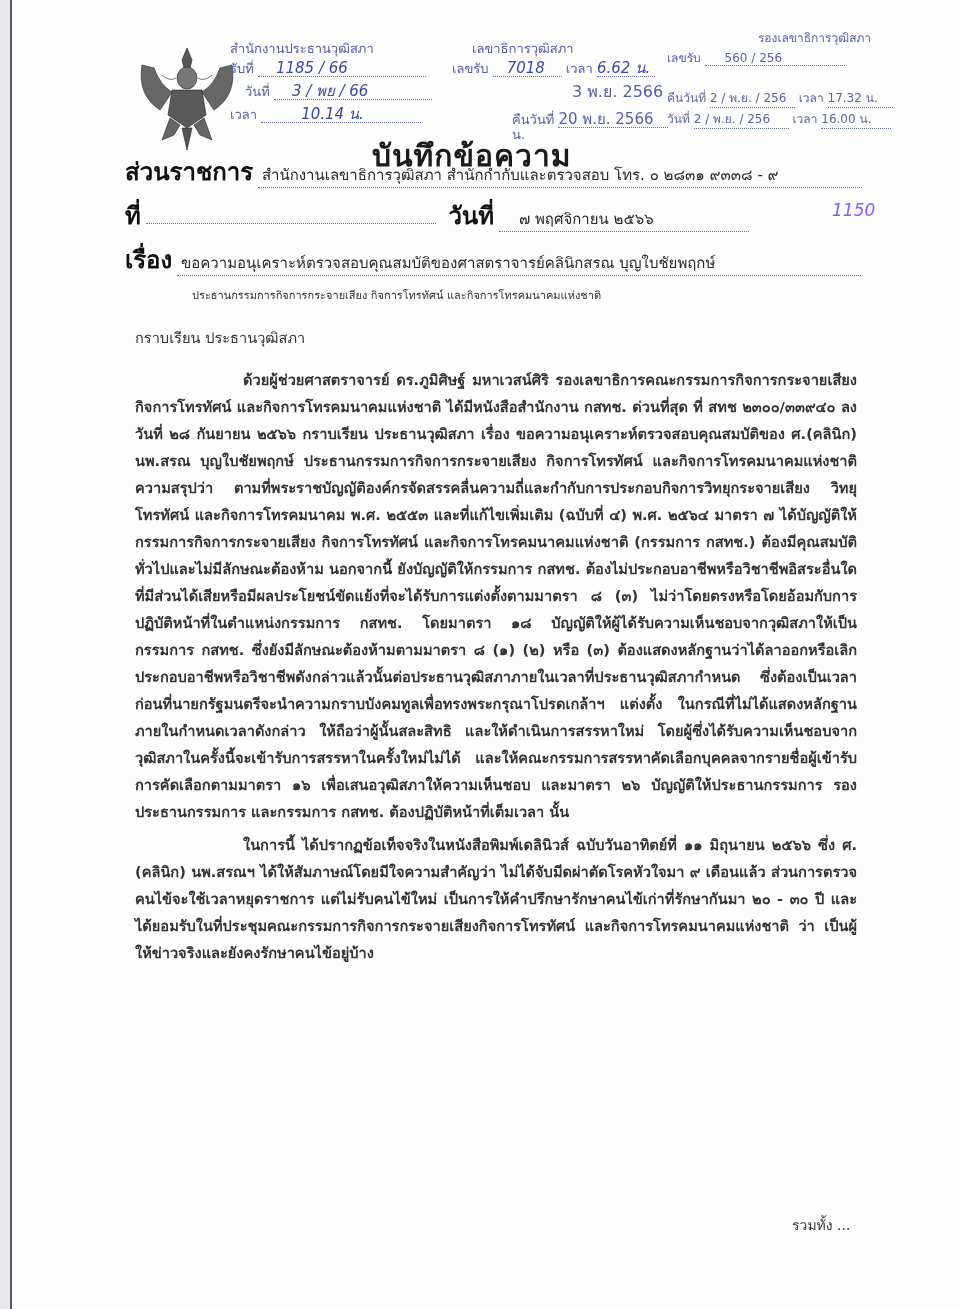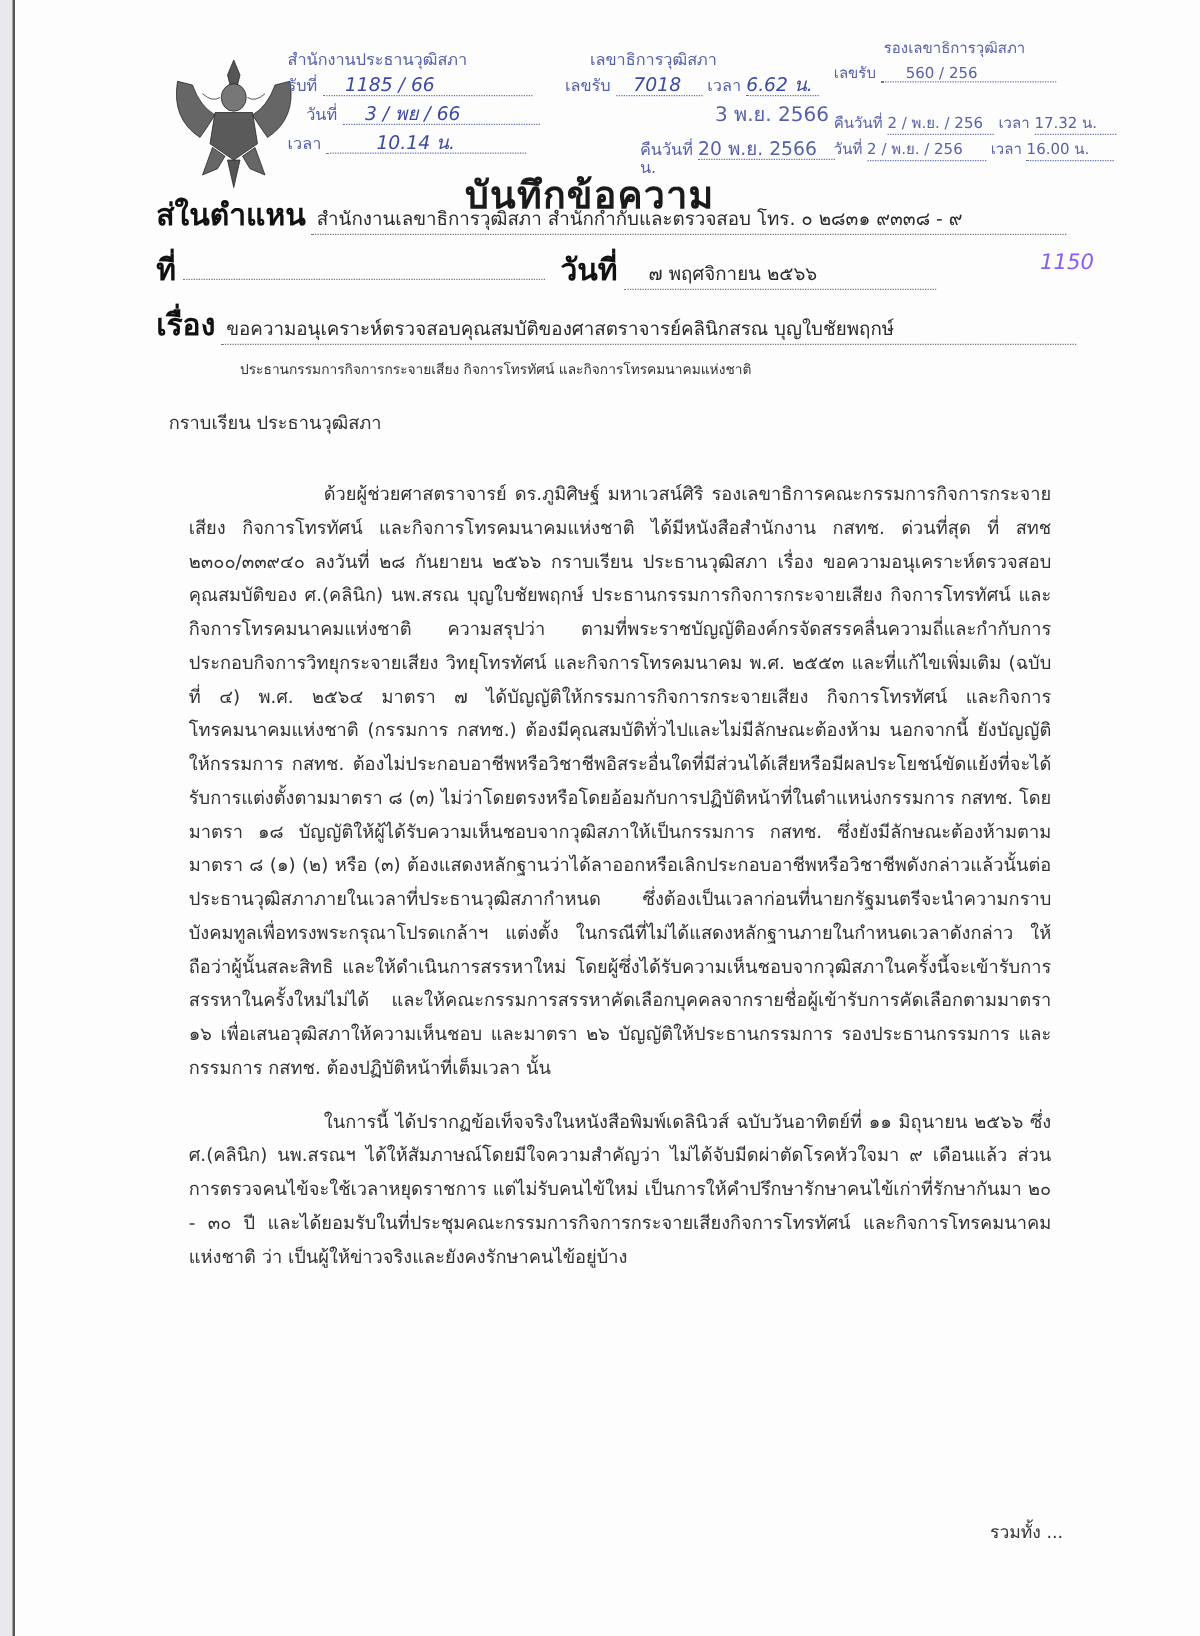--- a/index.html
+++ b/index.html
@@ -21,35 +21,35 @@
     .stamp-blue {
       position: absolute; color: #5560a8; font-size: 13px; line-height: 1;
     }
     .stamp-blue .hand { color: #3b4aa0; font-style: italic; font-size: 15px; }
     .dots { border-bottom: 1px dotted #6670b0; display: inline-block; }
     .stamp-right {
       position: absolute; left: 655px; top: 28px; width: 255px;
       color: #5a63a8; font-size: 12px;
     }
     .stamp-right .row { height: 20px; white-space: nowrap; }
-    .stamp-right .title { text-align: left; font-size: 12px; padding-left: 40px; }
+    .stamp-right .title { text-align: center; font-size: 12px; padding-left: 40px; }
     .memo-title {
       position: absolute; left: 360px; top: 92px;
       font-size: 30px; font-weight: bold; color: #1a1a1a; letter-spacing: 1px; margin-top: 40px;
     }
     .field-row {
       position: absolute; left: 123px; font-size: 15px; white-space: nowrap;
     }
     .field-label { font-weight: bold; font-size: 24px; color: #111; }
     .uline { border-bottom: 1px dotted #777; display: inline-block; }
     .body-text {
       position: absolute; left: 123px; width: 722px; font-size: 14.6px;
       line-height: 27px; text-align: justify; color: #333;
     }
-    .body-text p { margin: 16px; }
+    .body-text p { margin: 0; font-weight: bold; }
     .indent { text-indent: 108px; }
     .salutation { position: absolute; left: 123px; font-size: 14.6px; color: #333; }
     .to-line { position: absolute; left: 180px; top: 286px; font-size: 11px; color: #333; }
     .continue { position: absolute; left: 780px; top: 1214px; font-size: 14px; color: #333; }
     .hand-note { position: absolute; left: 820px; top: 200px; font-size: 17px; color: #8b5cf6; font-style: italic; }
   </style>
 </head>
 <body>
 
 <div class="page">
@@ -117,21 +117,21 @@
       <span>คืนวันที่</span>
       <span class="dots hand" style="width:85px;">2 / พ.ย. / 256</span>
       <span>เวลา</span>
       <span class="dots hand" style="width:65px;">17.32 น.</span>
     </div>
   </div>
 
   <div class="memo-title">บันทึกข้อความ</div>
 
   <div class="field-row" style="top:152px; left:113px;">
-    <span class="field-label">ส่ในตำแหน</span>
+    <span class="field-label">ส่วนราชการ</span>
     <span class="uline" style="width:600px; padding-left:4px;">สำนักงานเลขาธิการวุฒิสภา  สำนักกำกับและตรวจสอบ  โทร. ๐ ๒๘๓๑ ๙๓๓๘ - ๙</span>
   </div>
 
   <div class="field-row" style="top:196px; left:113px;">
     <span class="field-label">ที่</span>
     <span class="uline" style="width:290px; height:18px;"></span>
     <span class="field-label" style="margin-left:8px;">วันที่</span>
     <span class="uline" style="width:230px; padding-left:20px;">๗   พฤศจิกายน  ๒๕๖๖</span>
   </div>
   <div class="hand-note">1150</div>

